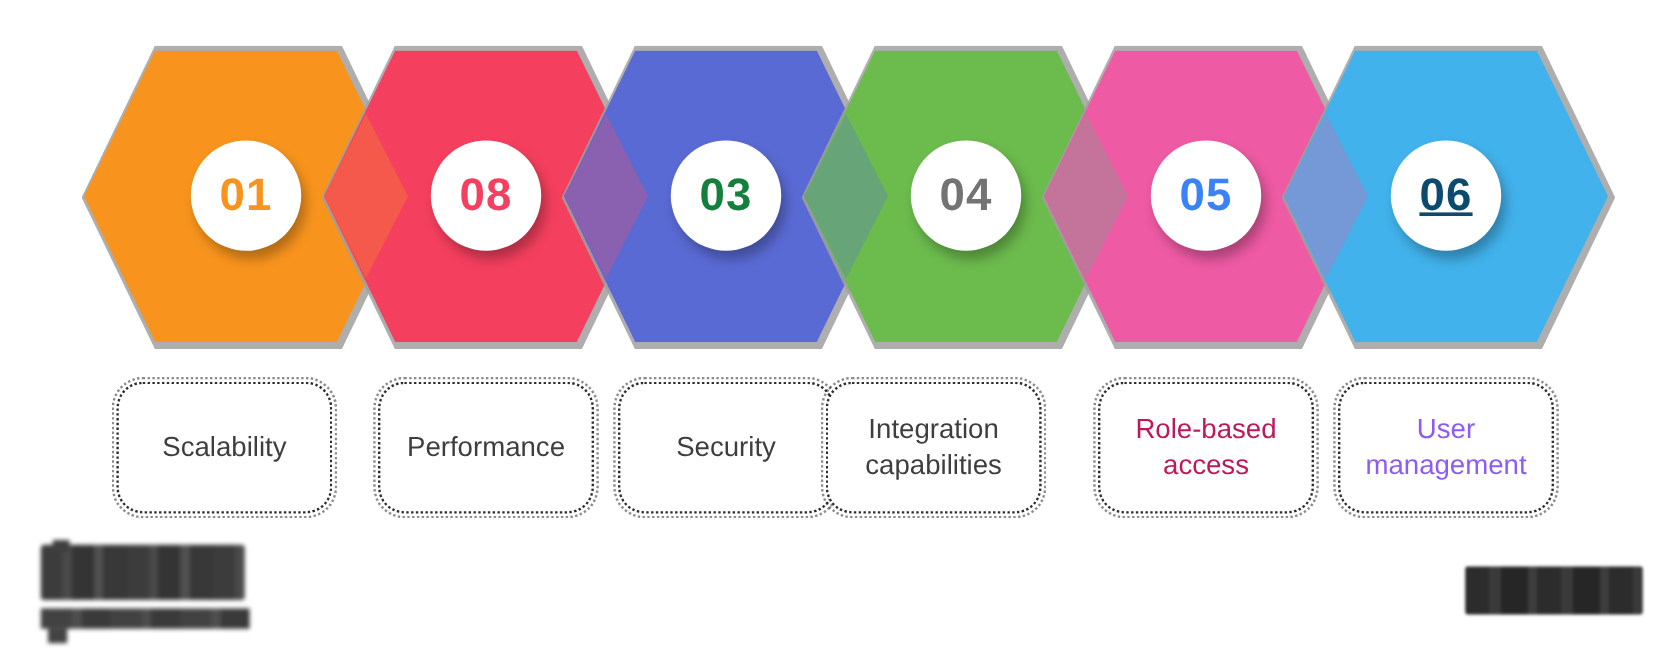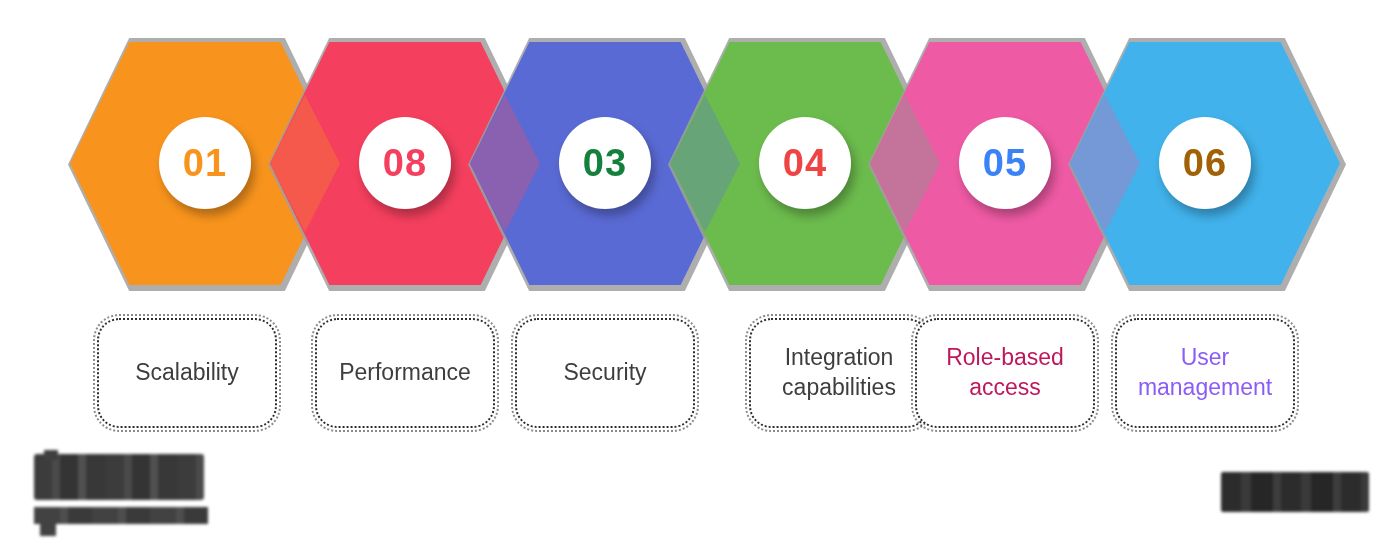--- a/index.html
+++ b/index.html
@@ -69,37 +69,37 @@
       <div class="hex" style="left: 470px; background: rgb(90, 106, 212);"></div>
       <div class="num-circle" style="left: 559px;">
         <span class="num" style="color: #15803d;">03</span>
       </div>
       <div class="card" style="left: 515px;">
         <span style="color: rgb(62, 62, 62);">Security</span>
       </div>
       <div class="hex-shadow" style="left: 668px; background: rgb(160, 160, 160);"></div>
       <div class="hex" style="left: 670px; background: rgb(108, 187, 77);"></div>
       <div class="num-circle" style="left: 759px;">
-        <span class="num" style="color: #ef4444;">04</span>
+        <span class="num" style="color: #737373;">04</span>
       </div>
-      <div class="card" style="left: 749px;">
+      <div class="card" style="left: 688px;">
         <span style="color: rgb(62, 62, 62);">Integration capabilities</span>
       </div>
       <div class="hex-shadow" style="left: 868px; background: rgb(160, 160, 160);"></div>
       <div class="hex" style="left: 870px; background: rgb(238, 90, 164);"></div>
       <div class="num-circle" style="left: 959px;">
         <span class="num" style="color: #3b82f6;">05</span>
       </div>
       <div class="card" style="left: 915px;">
         <span style="color: #be185d;">Role-based access</span>
       </div>
       <div class="hex-shadow" style="left: 1068px; background: rgb(160, 160, 160);"></div>
       <div class="hex" style="left: 1070px; background: rgb(65, 178, 235);"></div>
       <div class="num-circle" style="left: 1159px;">
-        <span class="num" style="color: #a16207;">06</span>
+        <span class="num" style="color: #0c4a6e; text-decoration: underline;">06</span>
       </div>
       <div class="card" style="left: 1115px;">
         <span style="color: #8b5cf6;">User management</span>
       </div>
       <div class="junction" style="left: 270px; background: rgb(245, 89, 75);"></div>
       <div class="junction" style="left: 470px; background: rgb(137, 97, 176);"></div>
       <div class="junction" style="left: 670px; background: rgb(103, 164, 119);"></div>
       <div class="junction" style="left: 870px; background: rgb(196, 116, 154);"></div>
       <div class="junction" style="left: 1070px; background: rgb(117, 152, 214);"></div>
     </div>

